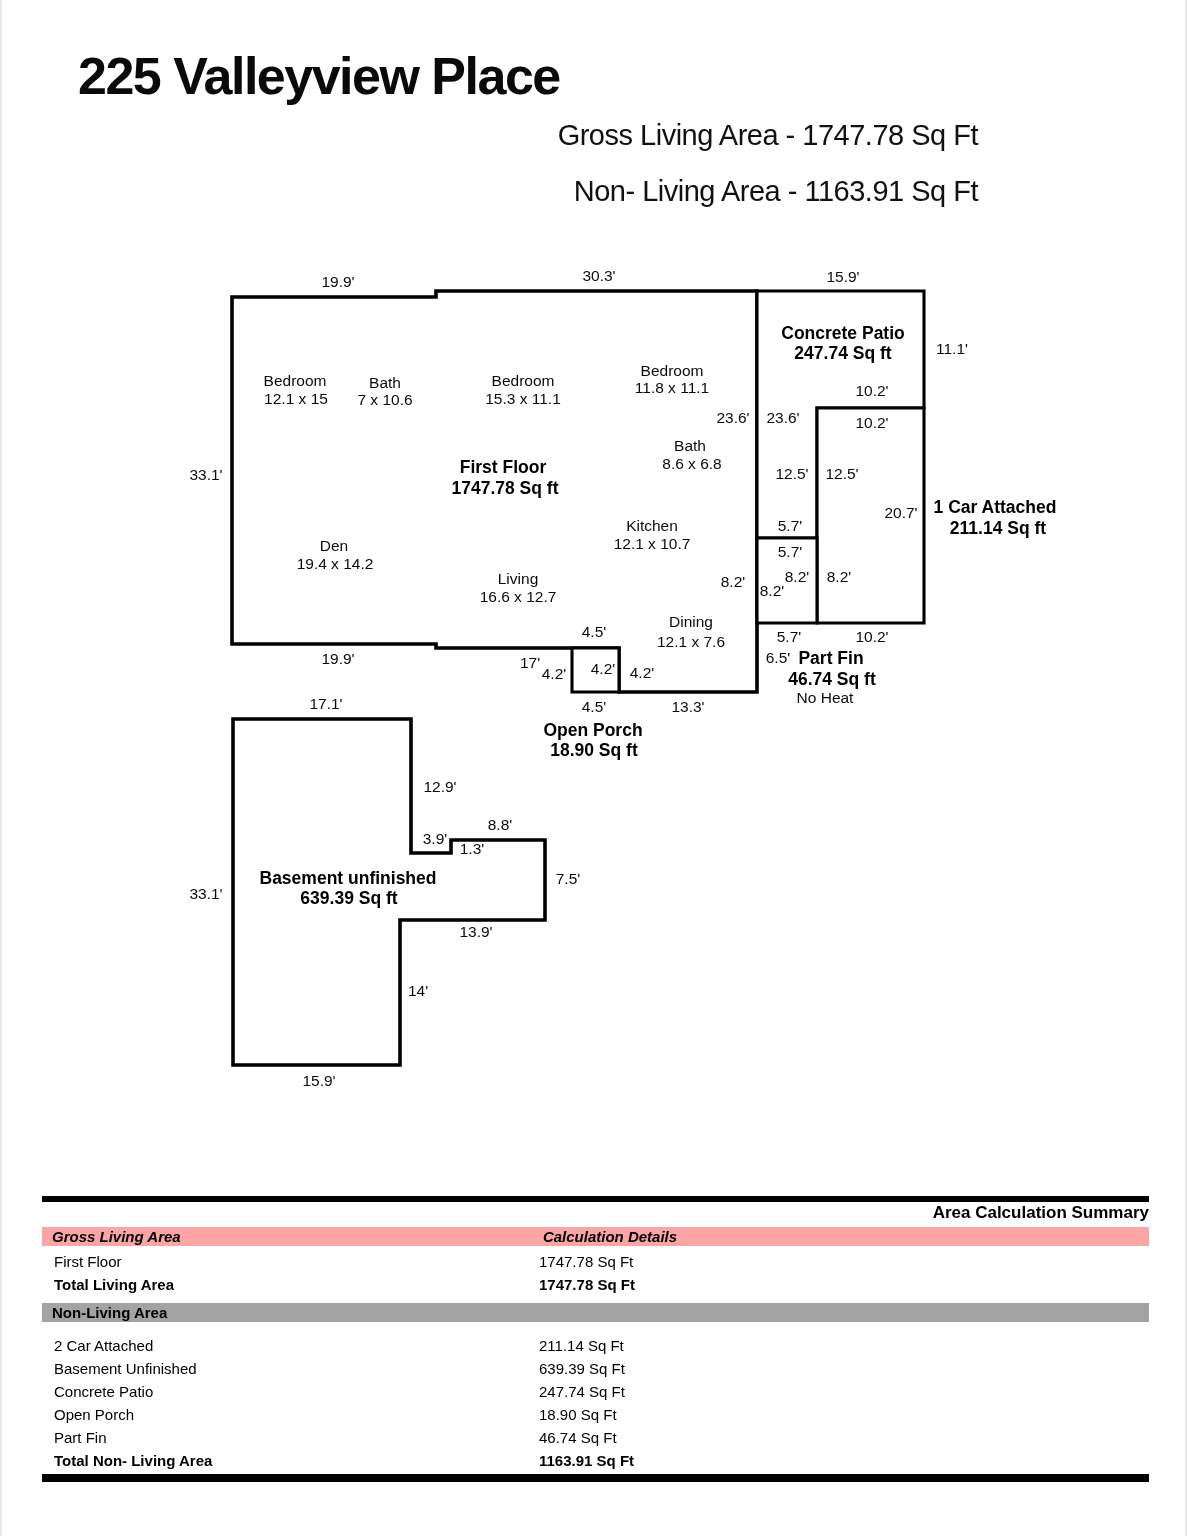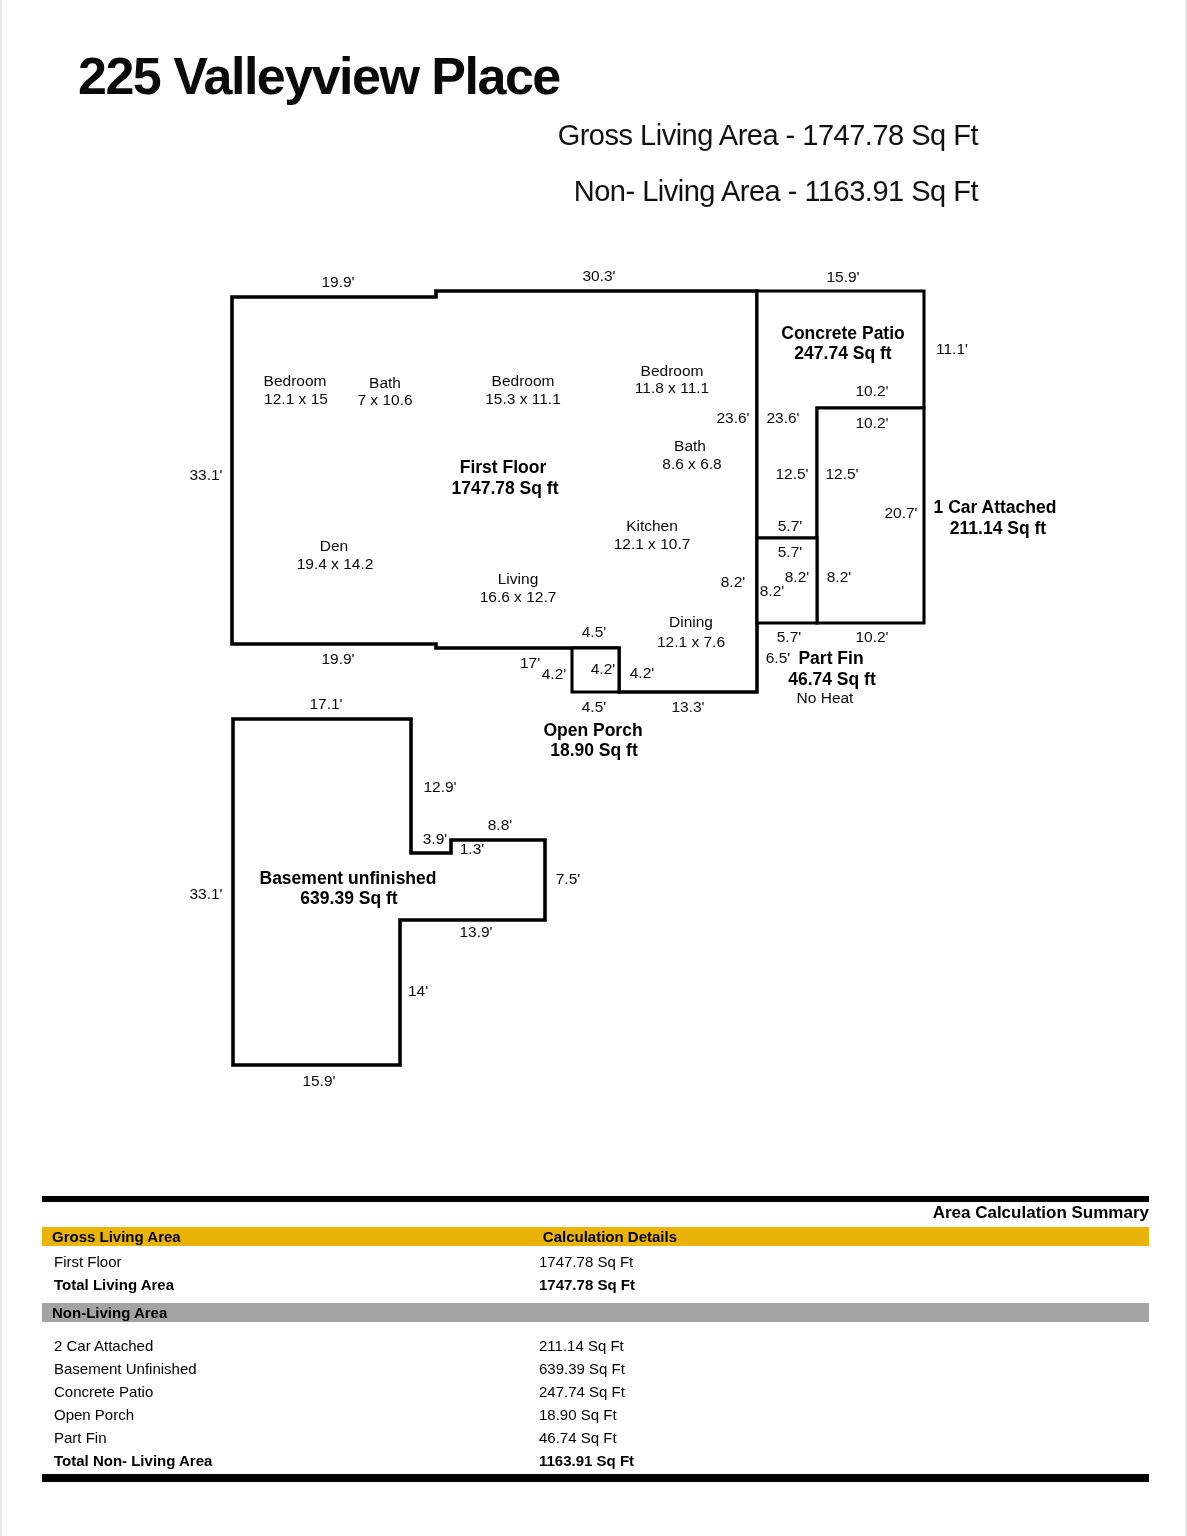--- a/index.html
+++ b/index.html
@@ -30,21 +30,21 @@
   }
   svg.plan text.bold{font-weight:700;font-size:17.5px;fill:#000;}
   
   .summary{position:absolute;left:40px;top:1196px;width:1107px;font-size:15px;}
   .bar{background:#000;}
   .bar.top{height:6px;}
   .bar.bottom{height:8px;margin-top:2px;}
   .sum-title{margin-top:0;line-height:22px;text-align:right;font-weight:700;font-size:17px;}
   .band{position:relative;height:19px;line-height:19px;margin-top:3px;font-weight:700;}
   .band .c1{position:absolute;left:10px;}
-  .band .c2h{position:absolute;left:455px;width:180px;text-align:right;}
+  .band .c2h{position:absolute;left:478px;width:180px;text-align:center;}
   .rows{padding:0;}
   .rows.sec1{padding:4px 0;}
   .rows.sec2{padding:12px 0 0 0;}
   .row{position:relative;height:23px;line-height:23px;}
   .row .c1{position:absolute;left:12px;}
   .row .c2{position:absolute;left:497px;}
   .row.bold{font-weight:700;}
 </style>
 </head>
 <body>
@@ -137,21 +137,21 @@
         <text x="474" y="937">13.9'</text>
         <text x="416" y="996">14'</text>
         <text x="317" y="1086">15.9'</text>
       </g>
   </svg>
 
   <section class="summary">
     <div class="bar top" style="background: rgb(0, 0, 0);"></div>
     <div class="sum-title">Area Calculation Summary</div>
     <div id="table-body">
-        <div class="band" style="background: #eab308;">
+        <div class="band" style="background: #fca5a5; font-style: italic;">
           <span class="c1">Gross Living Area</span>
           <span class="c2h">Calculation Details</span>
         </div>
         <div class="rows sec1">
           <div class="row">
             <span class="c1">First Floor</span>
             <span class="c2">1747.78 Sq Ft</span>
           </div>
           <div class="row bold">
             <span class="c1">Total Living Area</span>

